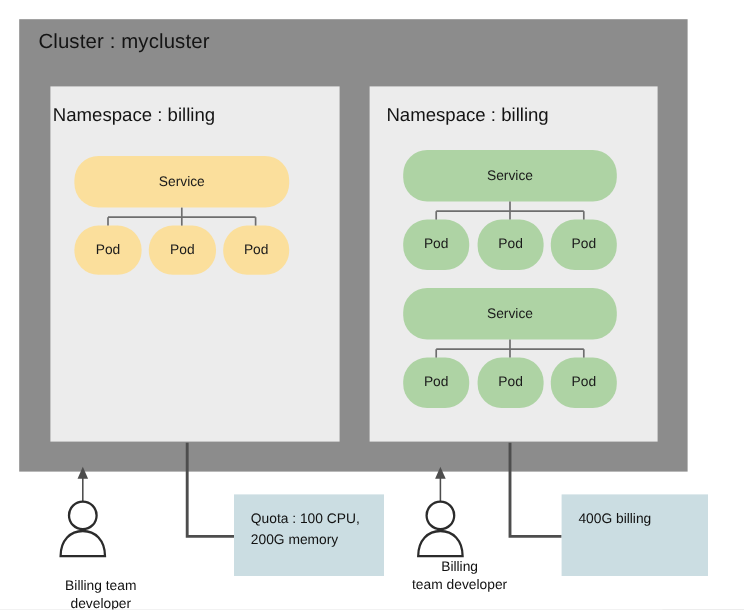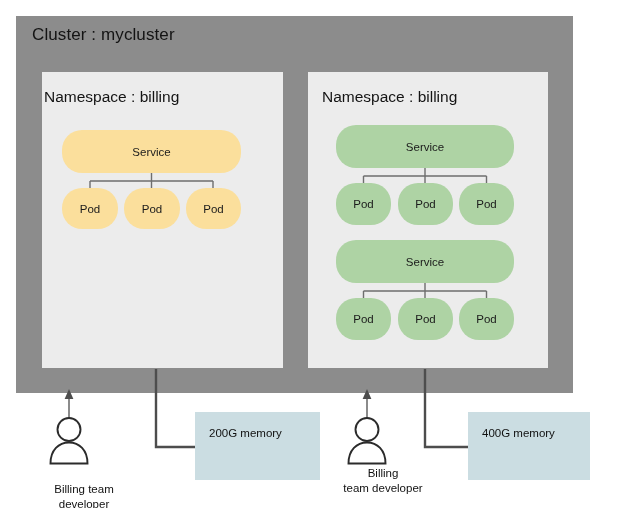--- a/index.html
+++ b/index.html
@@ -195,25 +195,26 @@
       <path d="M50.5 463.5 C50.5 450.0 58.8 442.5 69 442.5 C79.2 442.5 87.5 450.0 87.5 463.5 Z"></path>
     </g>
 
     <g fill="none" stroke="#2b2b2b" stroke-width="1.9" stroke-linecap="round">
       <circle cx="367" cy="429.5" r="11.5"></circle>
       <path d="M348.5 463.5 C348.5 450.0 356.8 442.5 367 442.5 C377.2 442.5 385.5 450.0 385.5 463.5 Z"></path>
     </g>
   </svg>
 
   <div class="abs quota-box" id="quota-billing">
+    <div>Quota : 100 CPU,</div>
     <div>200G memory</div>
   </div>
 
   <div class="abs quota-box" id="quota-commerce">
-    <div>400G memory</div>
+    <div>400G billing</div>
   </div>
 
   <div class="abs persona-label" id="persona-billing-label">Billing team
 developer</div>
   <div class="abs persona-label" id="persona-commerce-label">Billing
 team developer</div>
 
 </div>
 
 </body></html>

